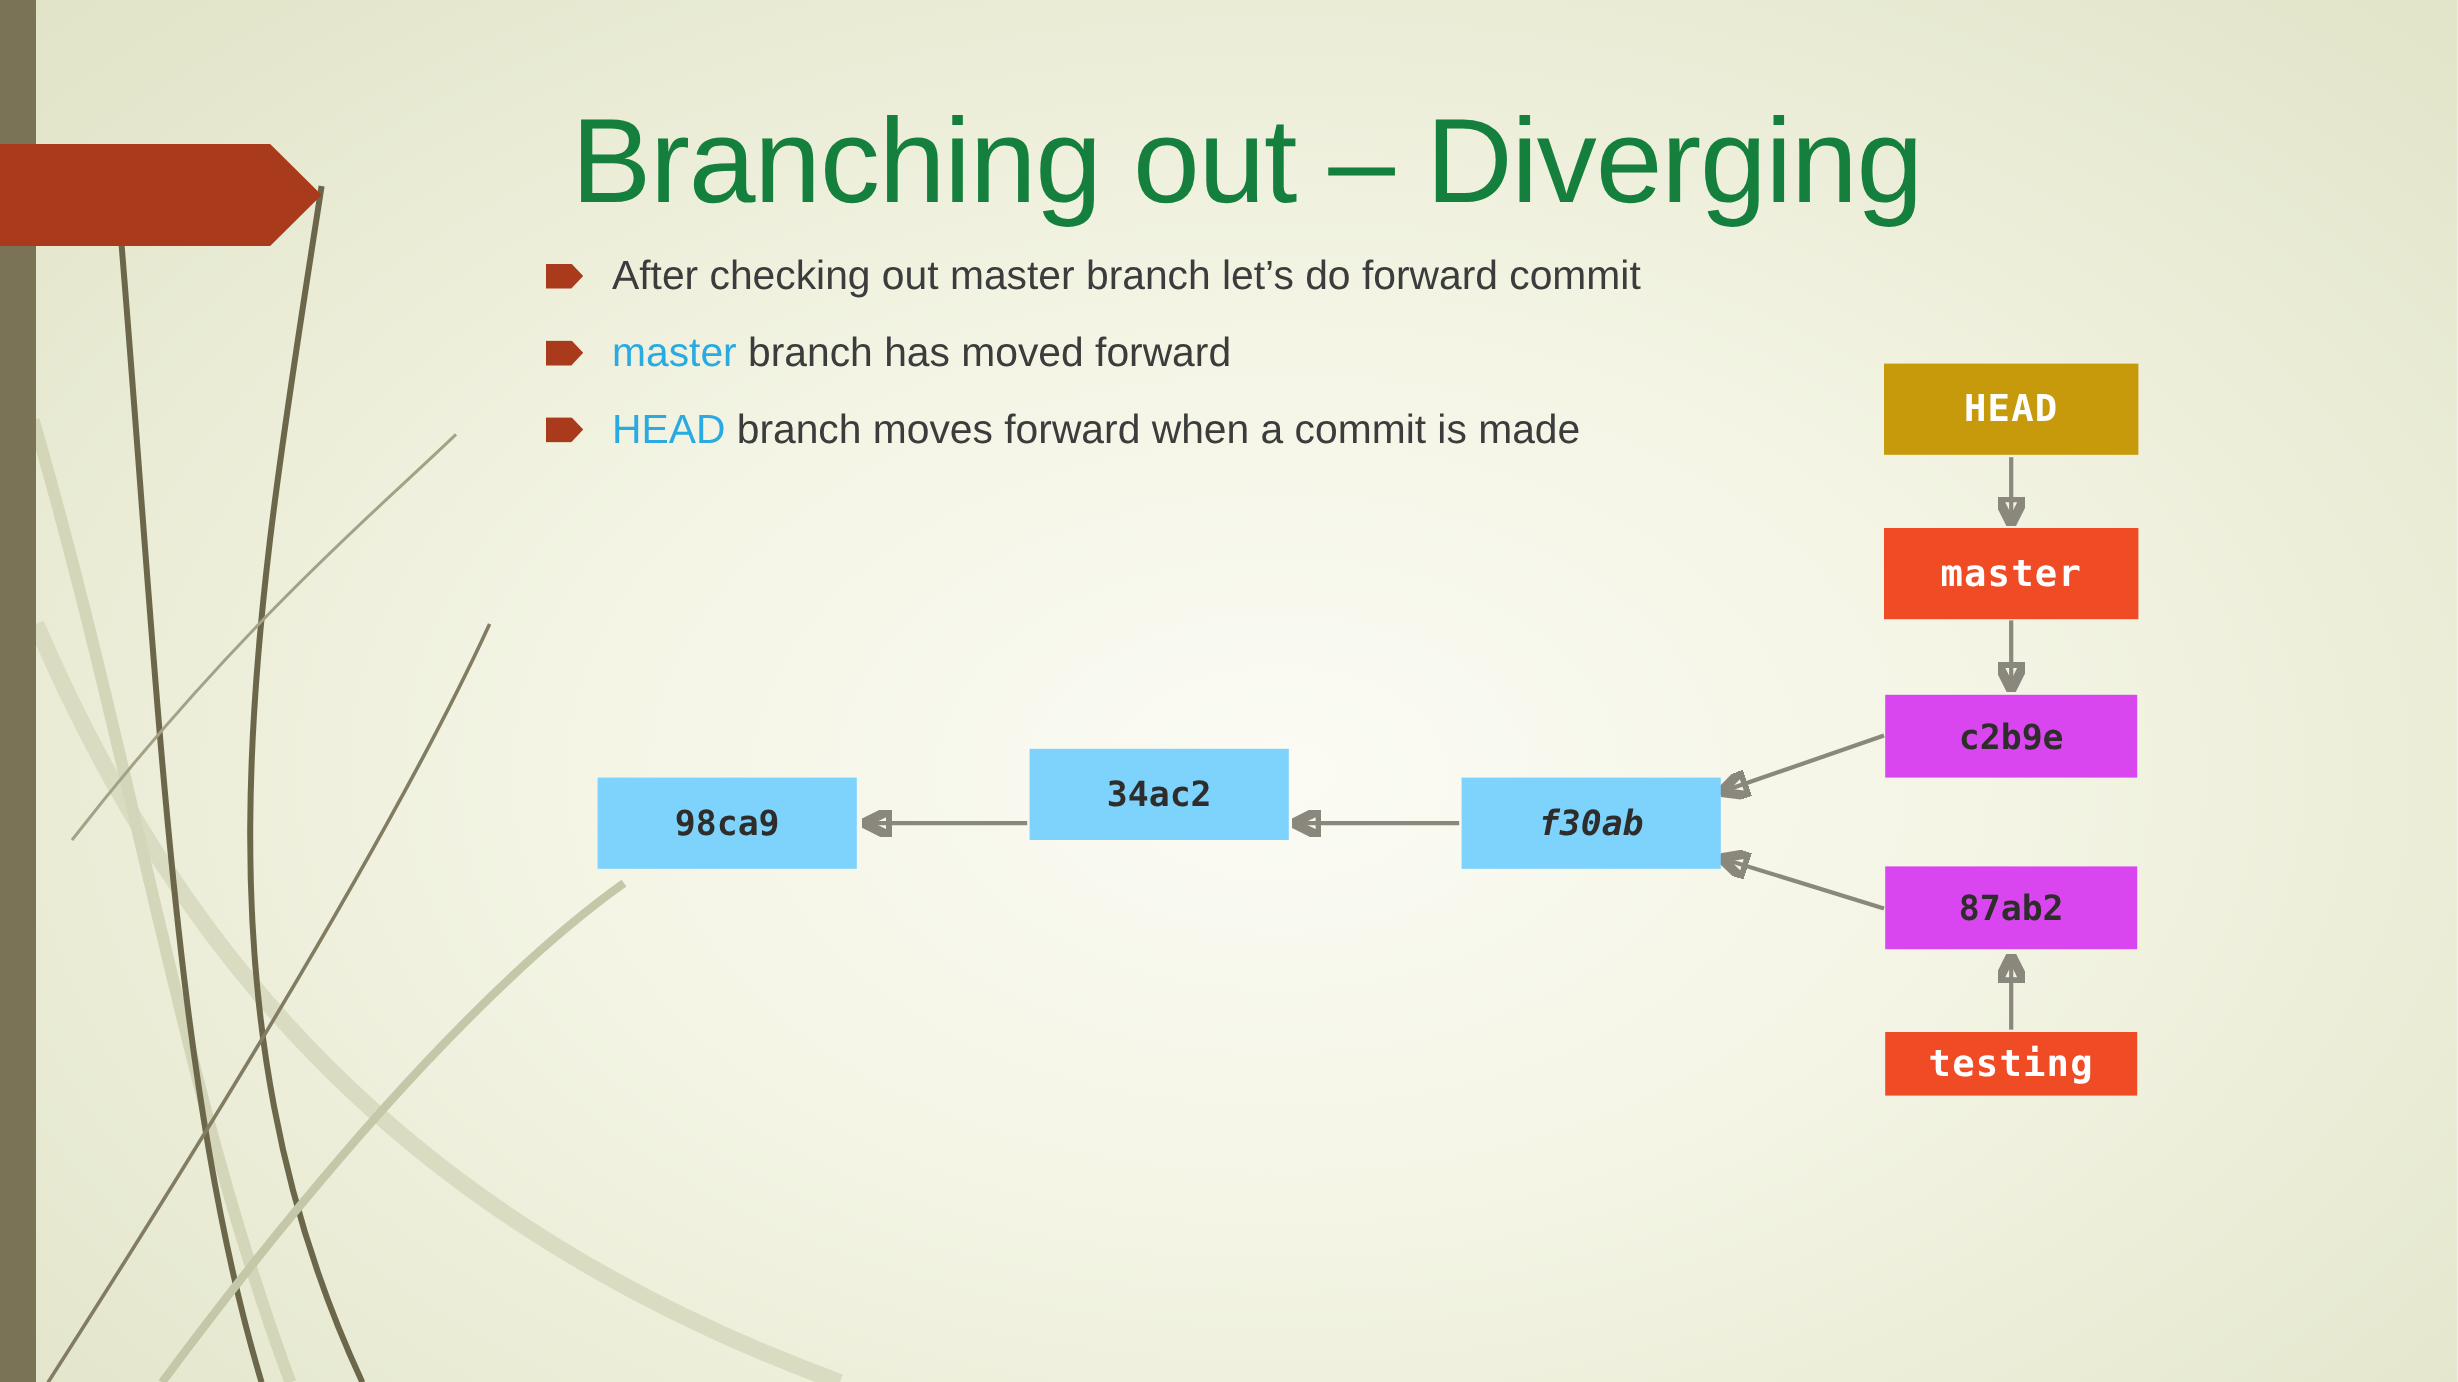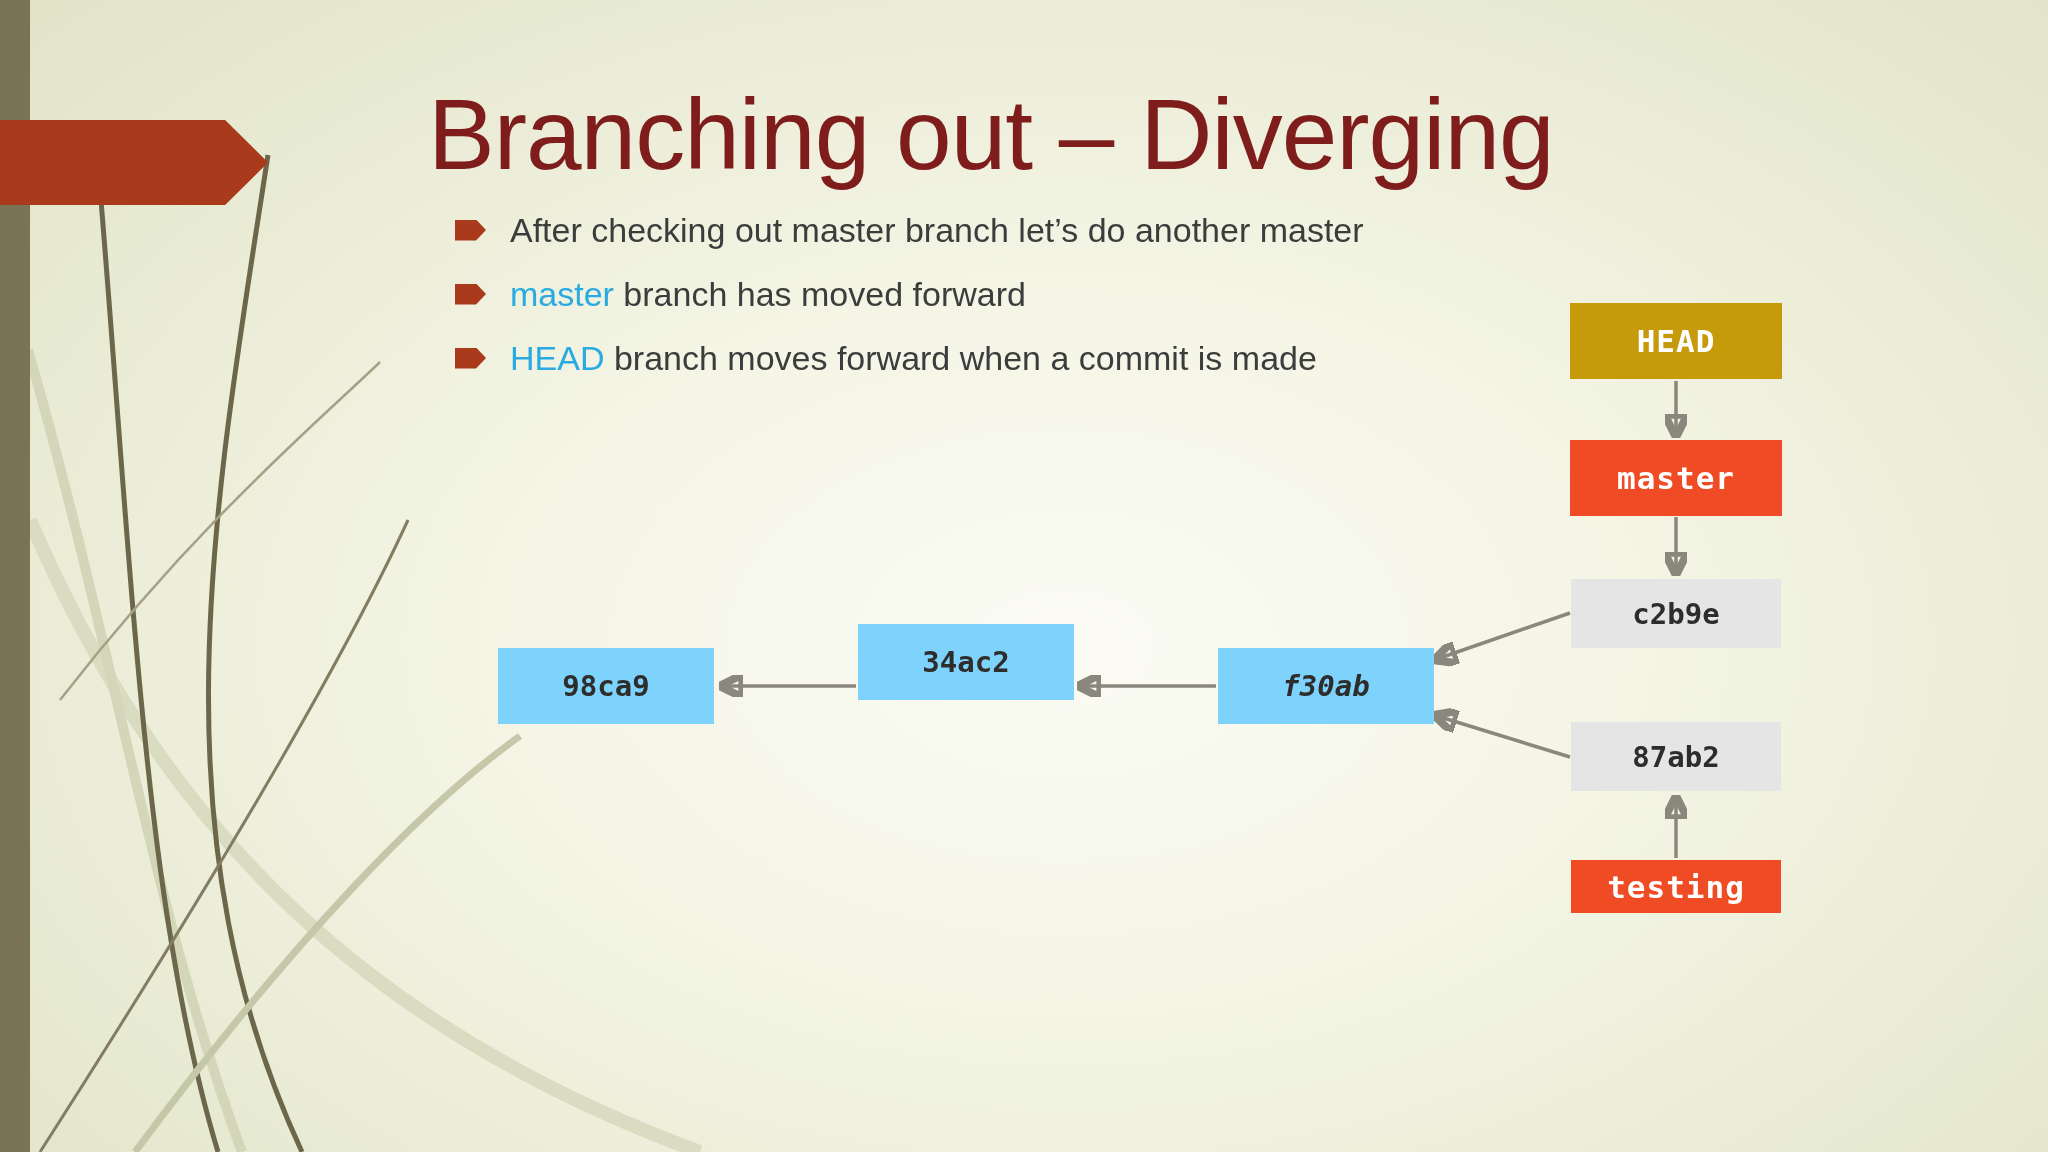--- a/index.html
+++ b/index.html
@@ -20,23 +20,23 @@
 
   
   .banner{
     position:absolute;left:0;top:120px;width:268px;height:85px;
     background:#a93a1b;
     clip-path:polygon(0 0,84% 0,100% 50%,84% 100%,0 100%);
   }
 
   
   .title{
-    position:absolute;left:428px;top:82px;
+    position:absolute;left:476px;top:82px;
     font-size:100px;font-weight:300;letter-spacing:-1px;
-    color:#7f1d1d;white-space:nowrap;line-height:1.05;
+    color:#15803d;white-space:nowrap;line-height:1.05;
   }
 
   
   .bullets{position:absolute;left:455px;top:198px;width:1250px;}
   .bullet-row{display:flex;align-items:center;height:64px;}
   .bullet-marker{
     width:31px;height:21px;flex:0 0 31px;margin-right:24px;
     background:#a93a1b;
     clip-path:polygon(0 0,68% 0,100% 50%,68% 100%,0 100%);
   }
@@ -44,21 +44,21 @@
   .bullet-lead{color:#29abe2;}
 
   
   .node{
     position:absolute;display:flex;align-items:center;justify-content:center;
     font-family:"DejaVu Sans Mono","Liberation Mono",monospace;
   }
   .node.pointer{background:#c79a0b;color:#fff;font-size:31px;font-weight:700;letter-spacing:1px;}
   .node.branch{background:#ef4b25;color:#fff;font-size:31px;font-weight:700;letter-spacing:1px;}
   .node.commit{background:#7dd3fc;color:#2e2d2b;font-size:29px;font-weight:700;}
-  .node.commit.light{background:#e5e5e5;}
+  .node.commit.light{background:#d946ef;}
 
   .n-head   {left:1570px;top:303px;width:212px;height:76px;}
   .n-master {left:1570px;top:440px;width:212px;height:76px;}
   .n-c2b9e  {left:1571px;top:579px;width:210px;height:69px;}
   .n-98ca9  {left:498px; top:648px;width:216px;height:76px;}
   .n-34ac2  {left:858px; top:624px;width:216px;height:76px;}
   .n-f30ab  {left:1218px;top:648px;width:216px;height:76px;font-style:italic;}
   .n-87ab2  {left:1571px;top:722px;width:210px;height:69px;}
   .n-testing{left:1571px;top:860px;width:210px;height:53px;}
 
@@ -82,21 +82,21 @@
 
   <div class="olive-bar"></div>
 
   <div class="banner"></div>
 
   <div class="title">Branching out – Diverging</div>
 
   <div class="bullets">
     <div class="bullet-row">
       <div class="bullet-marker"></div>
-      <div class="bullet-textline"><span class="bullet-lead"></span><span>After checking out master branch let’s do another master</span></div>
+      <div class="bullet-textline"><span class="bullet-lead"></span><span>After checking out master branch let’s do forward commit</span></div>
     </div>
     <div class="bullet-row">
       <div class="bullet-marker"></div>
       <div class="bullet-textline"><span class="bullet-lead">master</span><span> branch has moved forward</span></div>
     </div>
     <div class="bullet-row">
       <div class="bullet-marker"></div>
       <div class="bullet-textline"><span class="bullet-lead">HEAD</span><span> branch moves forward when a commit is made</span></div>
     </div>
   </div>

